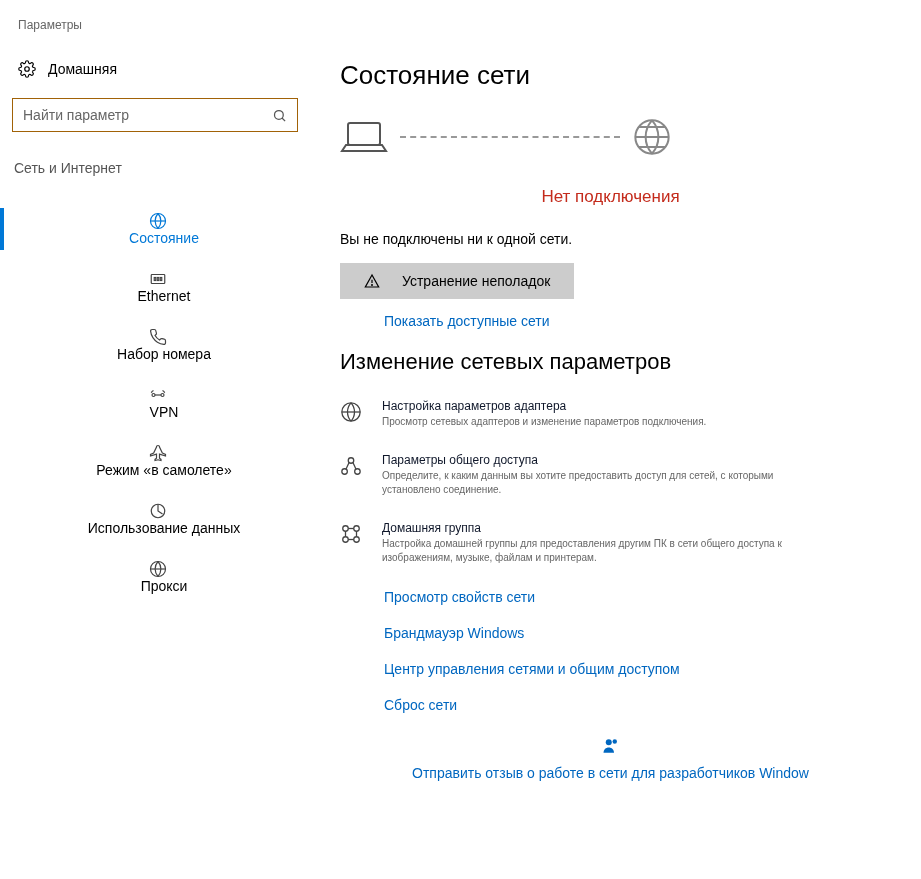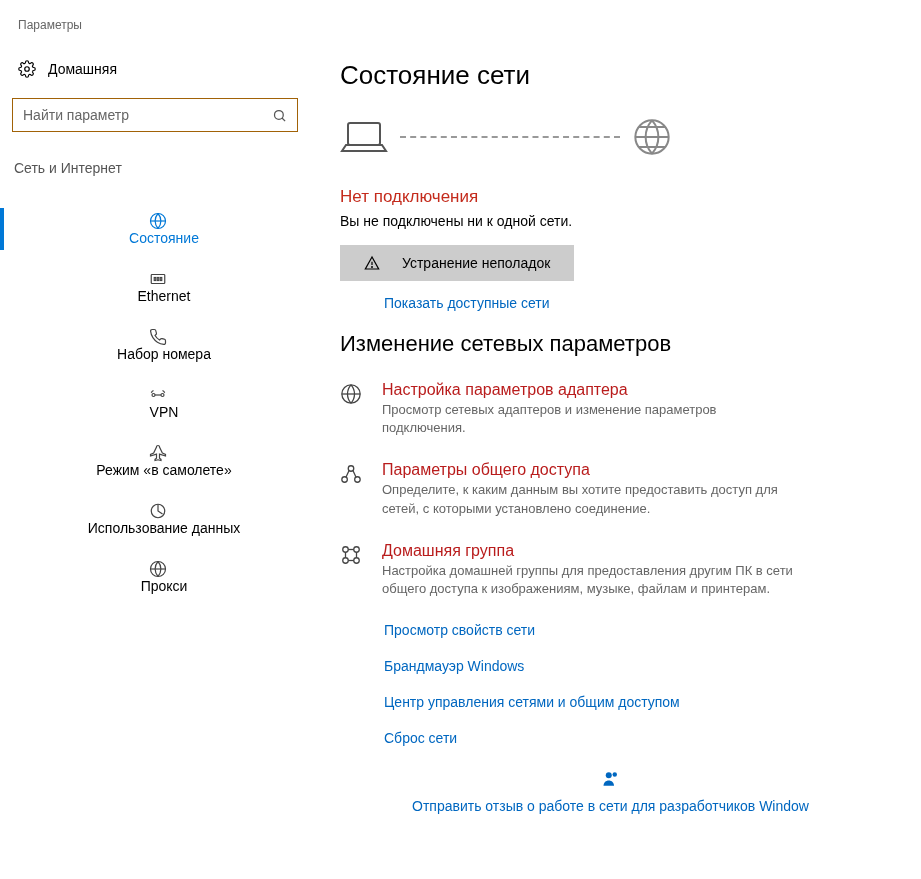--- a/index.html
+++ b/index.html
@@ -101,21 +101,22 @@
 }
 .dotted-line {
   flex: 1;
   max-width: 220px;
   border-top: 2px dashed #999;
   height: 0;
 }
 .status-error {
   color: #c42b1c;
   font-size: 17px;
-  margin-bottom: 6px;
+  margin-bottom: 24px;
+  text-align: center;
 }
 .status-desc {
   font-size: 14px;
   margin-bottom: 16px;
 }
 .troubleshoot-btn {
   background: #ccc;
   border: none;
   padding: 10px 24px;
   font-size: 14px;
@@ -146,26 +147,26 @@
   margin-bottom: 24px;
   cursor: pointer;
 }
 .setting-row .row-icon {
   width: 26px;
   flex-shrink: 0;
   color: #444;
   padding-top: 2px;
 }
 .setting-row .row-text .row-title {
-  font-size: 16px;
-  color: #b91c1c;
+  font-size: 12px;
+  color: #0f172a;
   margin-bottom: 2px;
 }
 .setting-row .row-text .row-desc {
-  font-size: 13px;
+  font-size: 10px;
   color: #666;
   line-height: 1.4;
   max-width: 420px;
 }
 .feedback-link {
   display: flex;
   align-items: center;
   gap: 10px;
   color: #0067c0;
   font-size: 14px;

